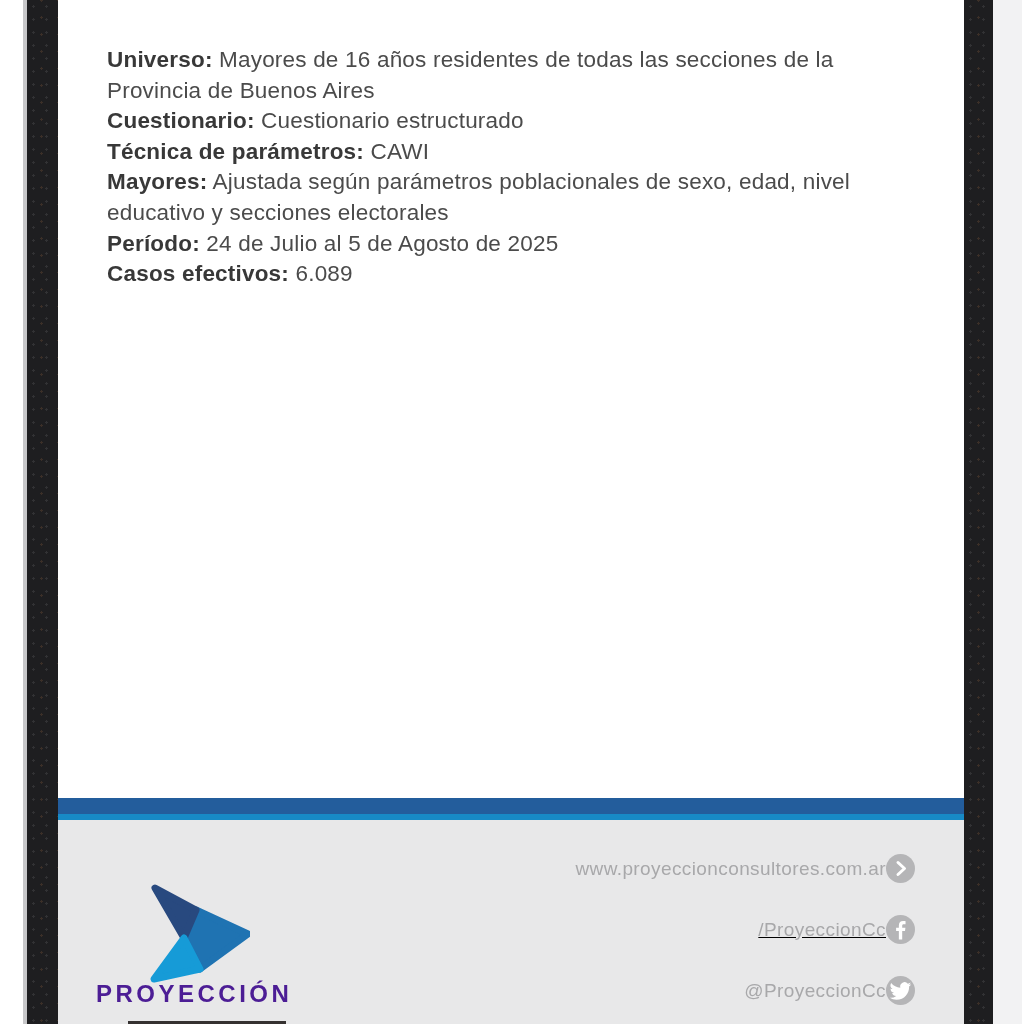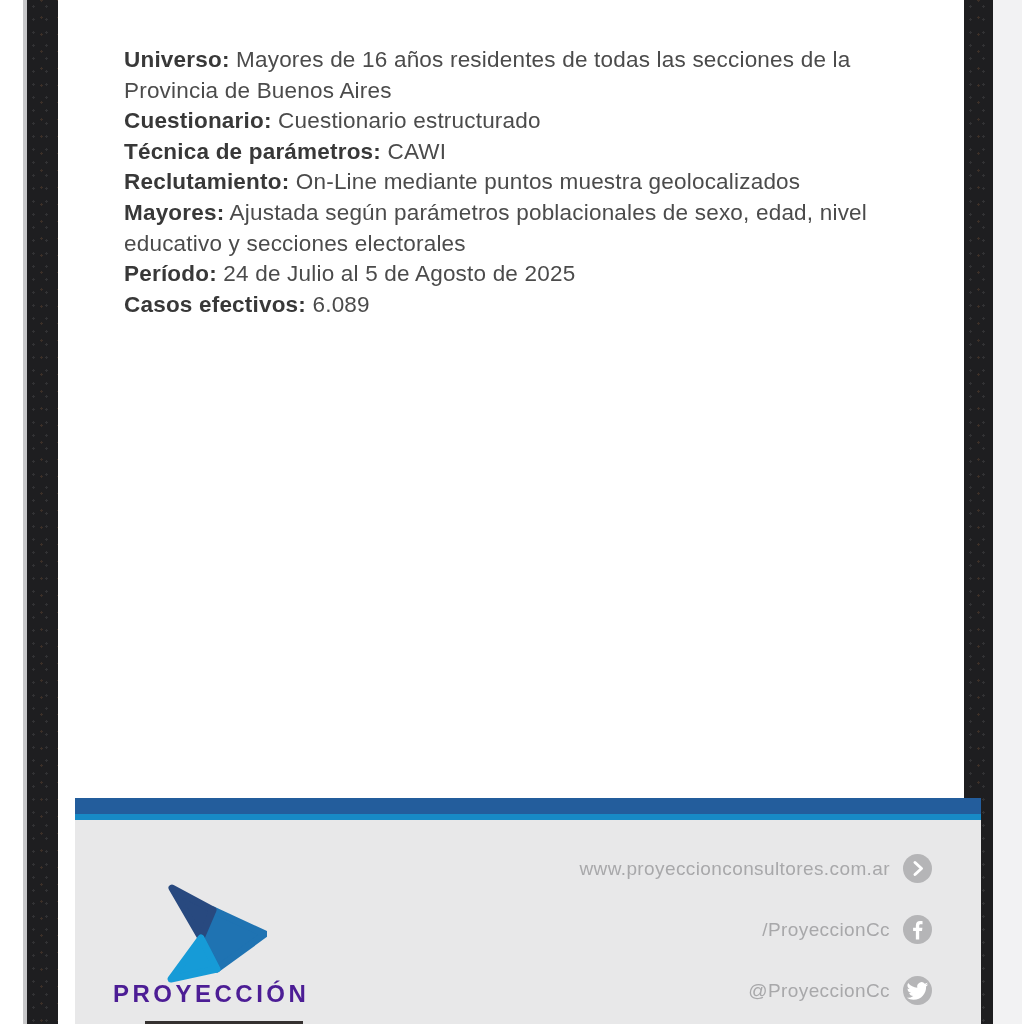--- a/index.html
+++ b/index.html
@@ -20,21 +20,21 @@
       radial-gradient(rgba(255,255,255,0.09) 1px, transparent 1.4px),
       radial-gradient(rgba(235,150,90,0.14) 1px, transparent 1.4px);
     background-size:13px 13px, 17px 17px;
     background-position:0 0, 6px 9px;
   }
   .side-bar.left{left:27px;width:31px;}
   .side-bar.right{left:964px;width:29px;}
   .right-margin{position:absolute;left:993px;top:0;width:29px;height:1024px;background:#f2f2f3;}
 
   
-  .page{position:absolute;left:58px;top:0;width:818px;height:1024px;background:#ffffff;margin-left:17px;}
+  .page{position:absolute;left:58px;top:0;width:818px;height:1024px;background:#ffffff;}
 
   
   .methodology{
     position:absolute;left:49px;top:45px;width:762px;
     font-size:22.5px;line-height:30.6px;color:#4b4b4b;
     letter-spacing:0.2px;
   }
   .methodology p{margin:0;}
   .methodology b{font-weight:bold;color:#383838;}
   .methodology span{white-space:pre-wrap;}
@@ -48,54 +48,53 @@
   .footer{position:absolute;left:0;top:820px;width:906px;height:204px;background:#e8e8e9;}
   .logo-arrow{position:absolute;left:92px;top:62px;width:100px;height:102px;}
   .wordmark{
     position:absolute;left:38px;top:160px;width:300px;
     font-size:24px;font-weight:bold;letter-spacing:3.5px;color:#4c1d95;
   }
   .cutoff-line{position:absolute;left:70px;top:201px;width:158px;height:3px;background:#353130;}
 
   .link-row{
     position:absolute;right:49px;
-    display:flex;align-items:center;gap:13px;
+    display:flex;align-items:center;
     cursor:pointer;
   }
   .link-row .link-label{
     font-size:19px;color:#a8a8aa;letter-spacing:0.4px;white-space:nowrap;
   }
   .icon-circle{
     width:29px;height:29px;border-radius:50%;
     background:#b5b5b7;
     display:flex;align-items:center;justify-content:center;flex:0 0 auto;
   }
   .icon-circle svg{display:block;}
   .row-website{top:34px;}
-  .row-facebook{top:95px;}
+  .row-facebook{top:95px;text-decoration:underline;}
   .row-twitter{top:156px;}
 </style>
 </head>
 <body>
 
 <div class="viewport">
 
   <div class="left-margin"></div>
   <div class="left-divider"></div>
   <div class="side-bar left"></div>
   <div class="side-bar right"></div>
   <div class="right-margin"></div>
 
   <div class="page">
 
     <div class="methodology">
       <p><b>Universo:</b><span> Mayores de 16 años residentes de todas las secciones de la Provincia de Buenos Aires</span></p>
       <p><b>Cuestionario:</b><span> Cuestionario estructurado</span></p>
       <p><b>Técnica de parámetros:</b><span> CAWI</span></p>
-      <p><b>Reclutamiento:</b><span> On-Line mediante puntos muestra geolocalizados</span></p>
       <p><b>Mayores:</b><span> Ajustada según parámetros poblacionales de sexo, edad, nivel educativo y secciones electorales</span></p>
       <p><b>Período:</b><span> 24 de Julio al 5 de Agosto de 2025</span></p>
       <p><b>Casos efectivos:</b><span> 6.089</span></p>
     </div>
 
     <div class="accent-bar">
       <div class="stripe-dark" style="background:#235d9c;"></div>
       <div class="stripe-light" style="background:#178ac6;"></div>
     </div>
 

